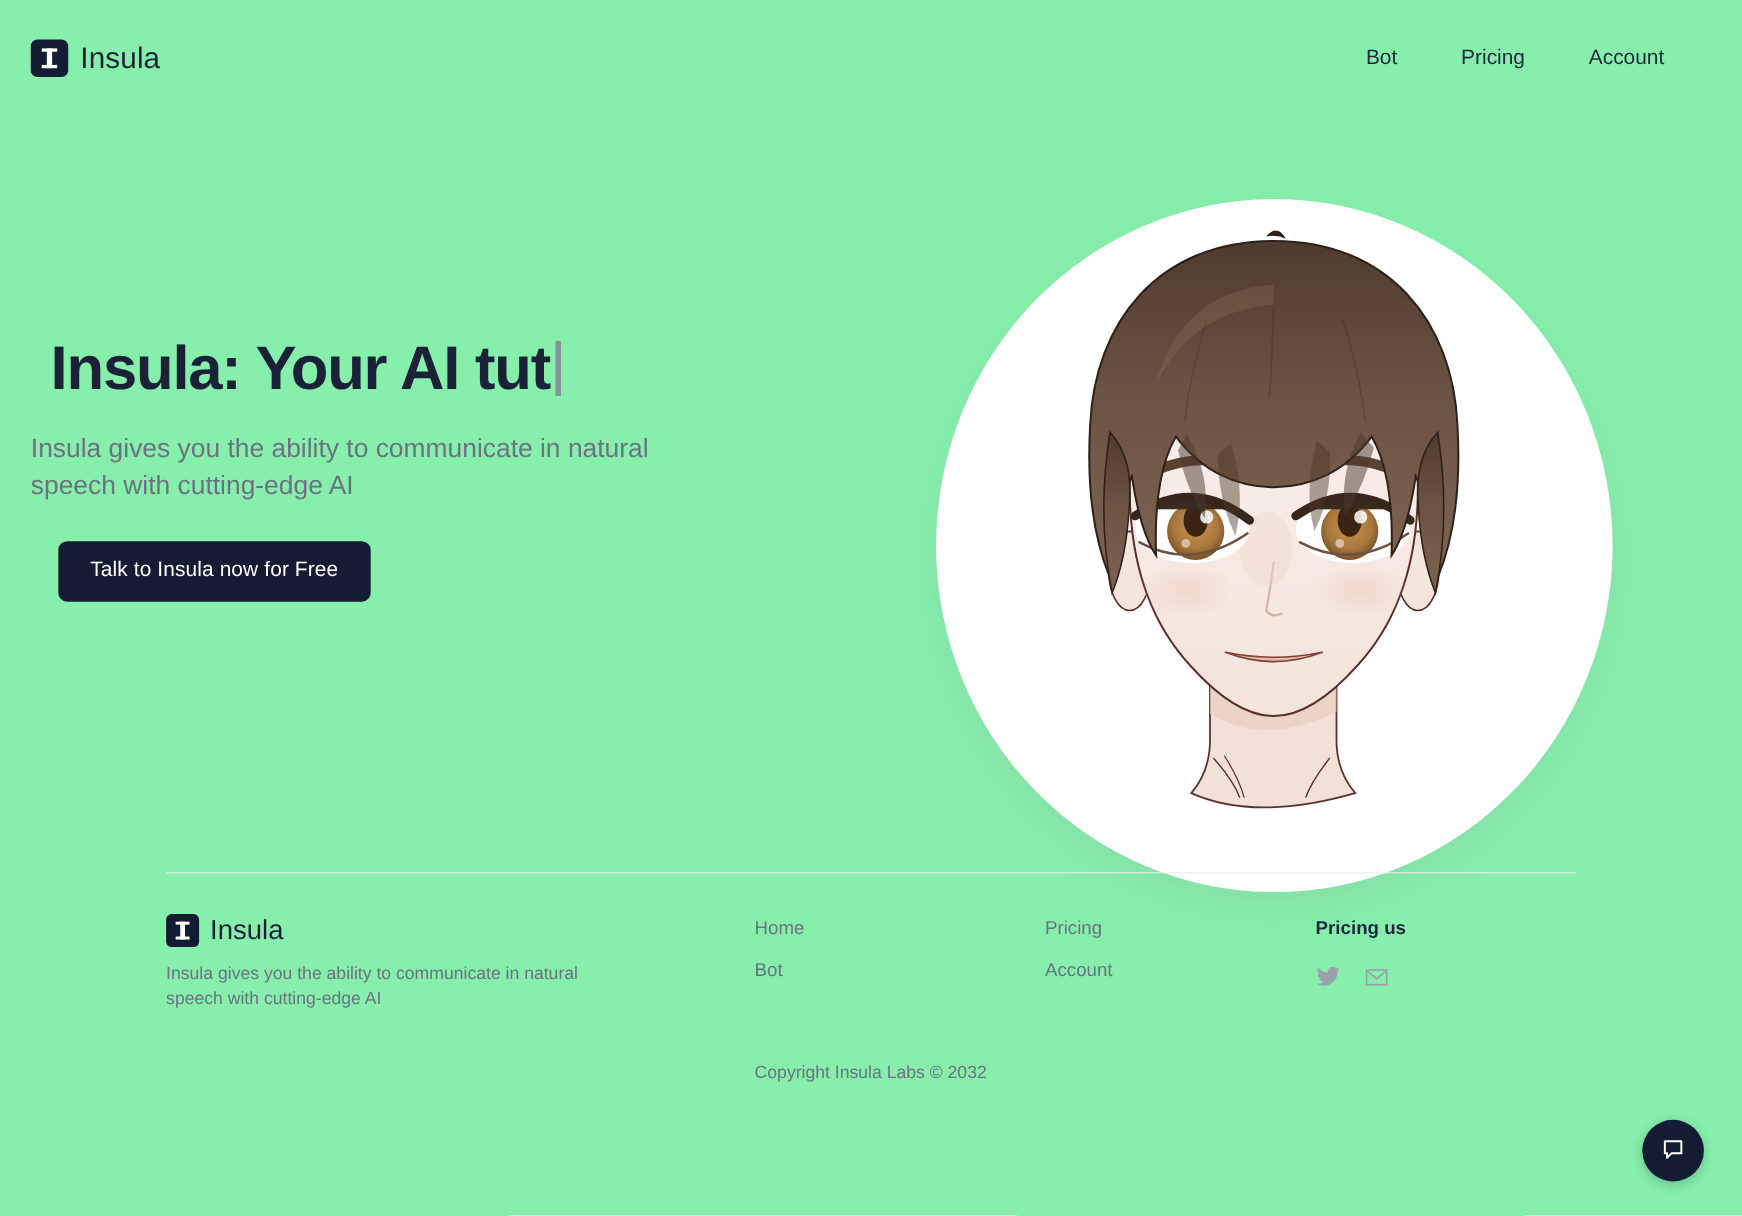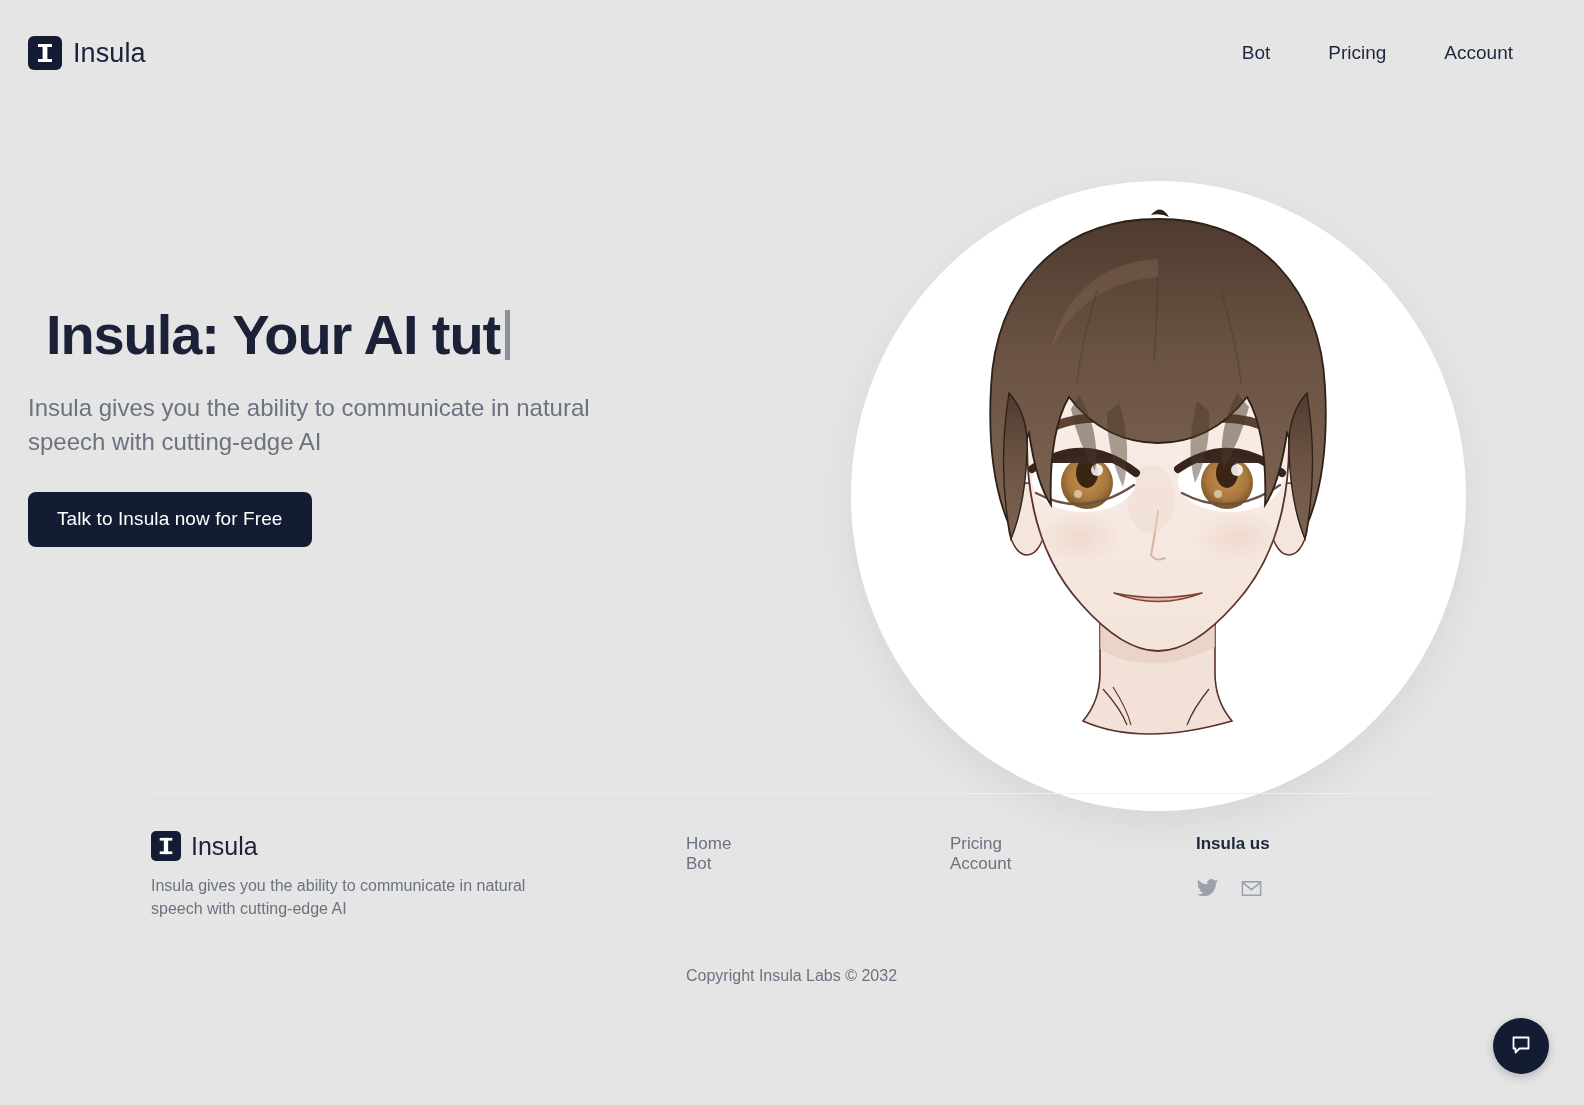--- a/index.html
+++ b/index.html
@@ -4,21 +4,21 @@
 <title>Insula</title>
 <style>
   * { box-sizing: border-box; }
   html, body {
     margin: 0; padding: 0;
     width: 1584px; height: 1105px;
     background: #ffffff;
     font-family: "Liberation Sans", sans-serif;
     overflow: hidden;
   }
-  .page { position: relative; width: 1584px; height: 1105px; background: #e5e5e5; }
+  .page { position: relative; width: 1584px; height: 1105px; background: #86efac; }
 
   
   .header {
     position: absolute; top: 0; left: 0;
     width: 1584px; height: 106px;
     display: flex; align-items: center;
     padding: 0 71px 0 28px;
   }
   .brand { display: flex; align-items: center; gap: 11px; }
   .logo-mark {
@@ -61,20 +61,21 @@
     max-width: 625px;
   }
   .cta {
     margin-top: 34px;
     display: inline-flex; align-items: center; justify-content: center;
     height: 55px; padding: 0 29px;
     background: #131c33; color: #ffffff;
     border: none; border-radius: 8px;
     font-size: 19px; font-family: inherit; cursor: pointer;
     letter-spacing: .1px;
+    margin-left: 25px;
   }
 
   
   .avatar-wrap {
     position: absolute; left: 851px; top: 75px;
     width: 615px; height: 630px;
   }
   .avatar-disc {
     position: absolute; left: 0; top: 0;
     width: 615px; height: 630px;
@@ -98,21 +99,21 @@
   .f-logo-mark {
     width: 30px; height: 30px; border-radius: 5px; background: #131c33;
     display: flex; align-items: center; justify-content: center; flex: none;
   }
   .f-brand-name { font-size: 25px; color: #1b2238; }
   .f-tagline {
     margin-top: 14px; font-size: 16px; color: #6b7280; line-height: 1.42;
     max-width: 420px;
   }
 
-  .f-col { position: absolute; top: 22px; display: flex; flex-direction: column; gap: 0; }
+  .f-col { position: absolute; top: 22px; display: flex; flex-direction: column; gap: 18px; }
   .f-col.col1 { left: 686px; }
   .f-col.col2 { left: 950px; }
   .f-col a { font-size: 17px; color: #6b7280; text-decoration: none; }
 
   .f-social { position: absolute; left: 1196px; top: 22px; }
   .f-social-title { font-size: 17px; color: #1f2740; font-weight: bold; }
   .f-social-icons { margin-top: 23px; display: flex; align-items: center; gap: 21px; }
   .f-social-icons a { display: inline-flex; }
 
   .copyright {
@@ -304,21 +305,21 @@
         <a href="#">Home</a>
         <a href="#">Bot</a>
       </div>
 
       <div class="f-col col2">
         <a href="#">Pricing</a>
         <a href="#">Account</a>
       </div>
 
       <div class="f-social">
-        <div class="f-social-title">Insula us</div>
+        <div class="f-social-title">Pricing us</div>
         <div class="f-social-icons">
           <a href="#">
             <span>
               <svg width="23" height="23" viewBox="0 0 24 24" fill="#9aa1ad">
                 <path d="M23 4.3a9 9 0 0 1-2.6.7 4.5 4.5 0 0 0 2-2.5 9 9 0 0 1-2.9 1.1 4.5 4.5 0 0 0-7.7 4.1A12.8 12.8 0 0 1 2.5 3a4.5 4.5 0 0 0 1.4 6 4.4 4.4 0 0 1-2-.6v.1a4.5 4.5 0 0 0 3.6 4.4 4.5 4.5 0 0 1-2 .1 4.5 4.5 0 0 0 4.2 3.1A9 9 0 0 1 1 18a12.7 12.7 0 0 0 6.9 2c8.3 0 12.8-6.9 12.8-12.8v-.6A9.2 9.2 0 0 0 23 4.3z"></path>
               </svg>
             </span>
           </a>
           <a href="#">
             <span>

